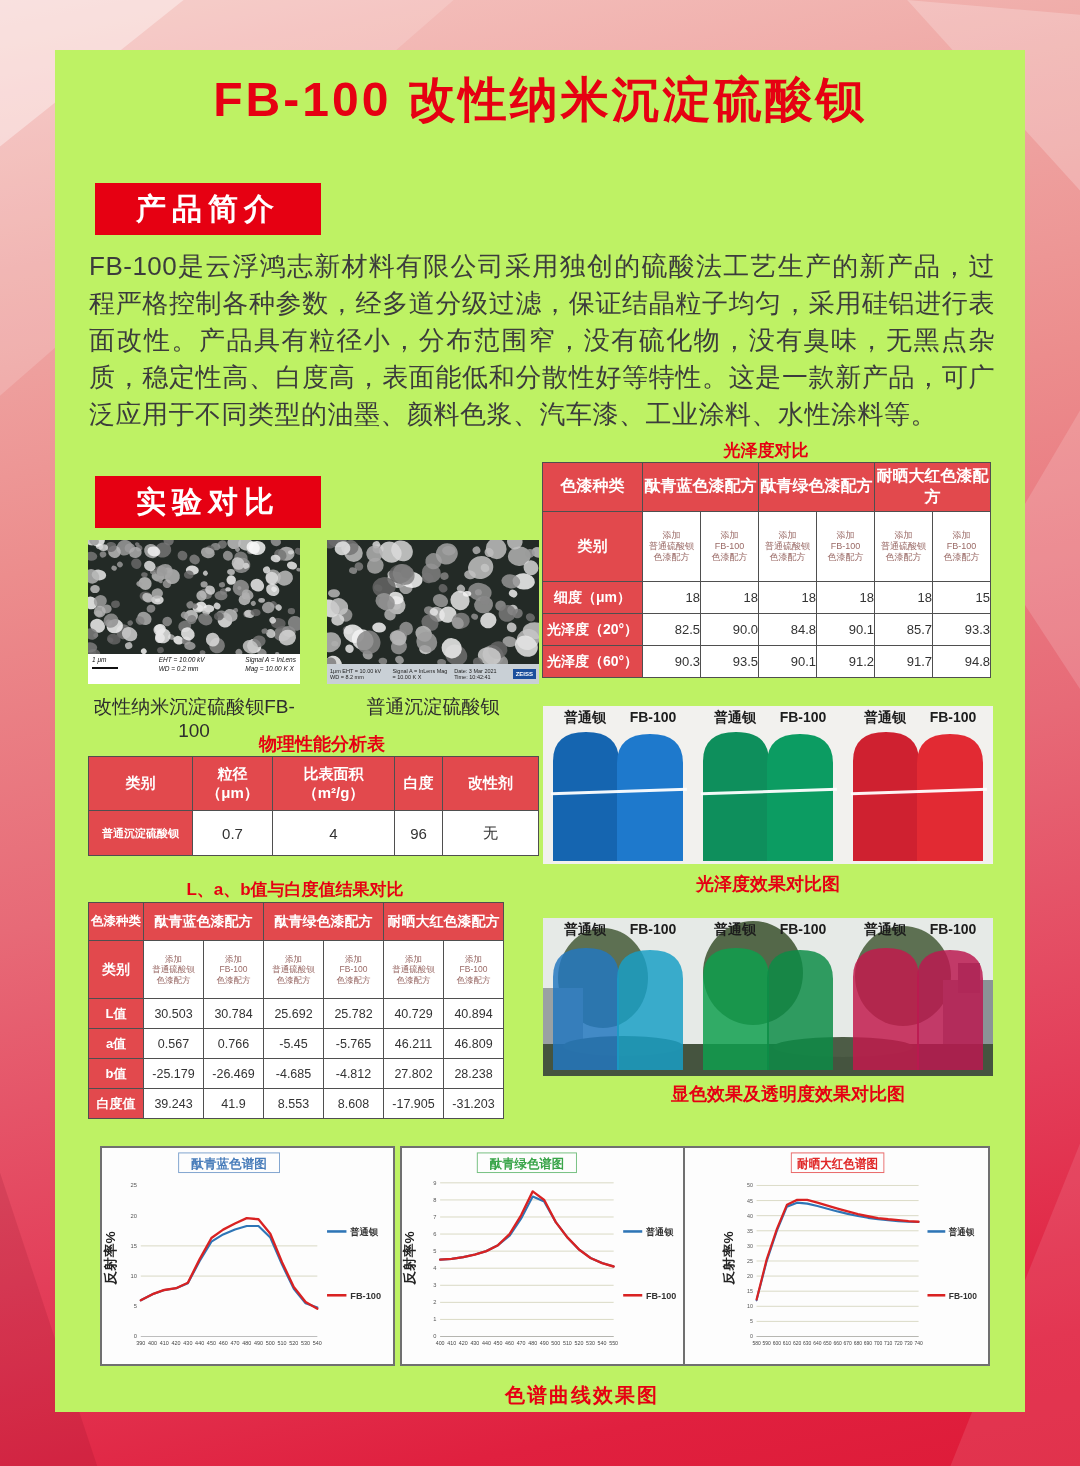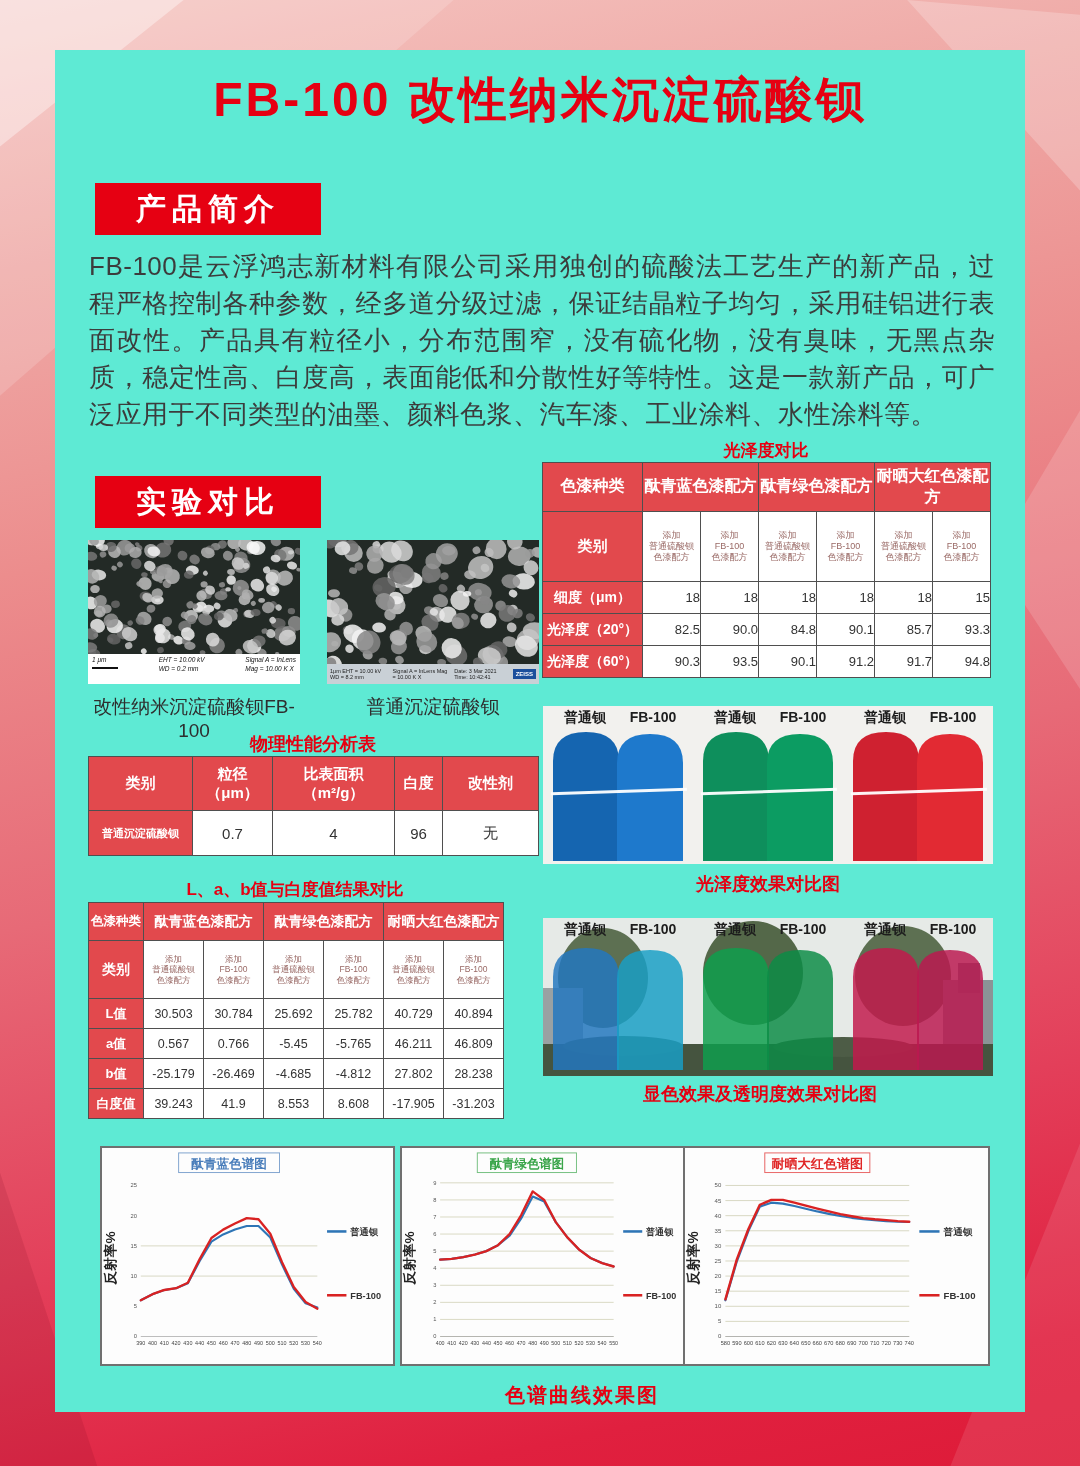--- a/index.html
+++ b/index.html
@@ -7,21 +7,21 @@
        font-family:"Liberation Sans","DejaVu Sans",sans-serif;
        background:linear-gradient(168deg,#f5c6c2 0%,#efa9a6 16%,#ec8d8d 34%,#e76a77 55%,#e33f5a 76%,#e0203f 92%,#de1b38 100%);}
   .facet{position:absolute;left:0;top:0;width:1080px;height:1466px;pointer-events:none;}
   .f1{clip-path:polygon(0 0,17% 0,0 10%);background:rgba(255,255,255,.38);}
   .f2{clip-path:polygon(0 0,42% 0,0 27%);background:rgba(255,255,255,.16);}
   .f3{clip-path:polygon(100% 1%,84% 0,100% 13%);background:rgba(255,255,255,.22);}
   .f4{clip-path:polygon(100% 28%,92% 38%,100% 47%);background:rgba(255,255,255,.15);}
   .f5{clip-path:polygon(0 100%,0 80%,9% 100%);background:rgba(110,0,25,.12);}
   .f6{clip-path:polygon(100% 100%,100% 78%,88% 100%);background:rgba(255,255,255,.10);}
 
-  .page{position:absolute;left:55px;top:50px;width:970px;height:1362px;background:#5eead4;}
+  .page{position:absolute;left:55px;top:50px;width:970px;height:1362px;background:#bef264;}
   .abs{position:absolute;}
   .ctr{text-align:center;}
 
   .main-title{left:0;top:18px;width:970px;text-align:center;color:#e60012;
               font-size:48px;font-weight:bold;letter-spacing:3px;}
   .sec-box{width:226px;height:52px;background:#e60012;color:#fff;font-size:30px;font-weight:bold;
            display:flex;align-items:center;justify-content:center;letter-spacing:6px;}
   .intro{left:34px;top:198px;width:906px;font-size:26px;line-height:37px;color:#3c3c3c;
          text-align:justify;letter-spacing:.5px;}
 
@@ -456,21 +456,21 @@
     <div class="sem-meta-right">
       <span>1μm  EHT = 10.00 kV  WD = 8.2 mm</span>
       <span>Signal A = InLens  Mag = 10.00 K X</span>
       <span>Date: 3 Mar 2021  Time: 10:42:41</span>
       <span class="zeiss">ZEISS</span>
     </div>
   </div>
   <div class="abs sem-cap" style="left:33px;top:644px;width:212px;">改性纳米沉淀硫酸钡FB-100</div>
   <div class="abs sem-cap" style="left:272px;top:644px;width:212px;">普通沉淀硫酸钡</div>
 
-  <div class="abs tbl-title ctr" style="left:33px;top:682px;width:450px;font-size:18px;">物理性能分析表</div>
+  <div class="abs tbl-title ctr" style="left:42px;top:682px;width:450px;font-size:18px;">物理性能分析表</div>
   <div class="abs" id="phys-table" style="left:33px;top:706px;width:450px;height:100px;">
       <table class="cmp">
         <colgroup>
           <col style="width:104px">
           <col style="width:80px">
           <col style="width:122px">
           <col style="width:48px">
           <col style="width:96px">
         </colgroup>
         <tbody>
@@ -601,21 +601,21 @@
         <path d="M160,152 V59 Q160,30 193,30 Q226,30 226,59 V152 Z" fill="#0e9e4e" fill-opacity="0.84"></path>
         <path d="M224,152 V61 Q224,32 257,32 Q290,32 290,61 V152 Z" fill="#0c8c46" fill-opacity="0.84"></path>
         <text x="192" y="16" font-size="14" font-weight="bold" fill="#1d1d1d" text-anchor="middle" font-family="Liberation Sans,sans-serif">普通钡</text>
         <text x="260" y="16" font-size="14" font-weight="bold" fill="#1d1d1d" text-anchor="middle" font-family="Liberation Sans,sans-serif">FB-100</text>
         <path d="M310,152 V59 Q310,30 343,30 Q376,30 376,59 V152 Z" fill="#c2194c" fill-opacity="0.84"></path>
         <path d="M374,152 V61 Q374,32 407,32 Q440,32 440,61 V152 Z" fill="#bb1850" fill-opacity="0.84"></path>
         <text x="342" y="16" font-size="14" font-weight="bold" fill="#1d1d1d" text-anchor="middle" font-family="Liberation Sans,sans-serif">普通钡</text>
         <text x="410" y="16" font-size="14" font-weight="bold" fill="#1d1d1d" text-anchor="middle" font-family="Liberation Sans,sans-serif">FB-100</text>
       </svg>
   </div>
-  <div class="abs fig-cap" style="left:480px;top:1032px;width:450px;">显色效果及透明度效果对比图</div>
+  <div class="abs fig-cap" style="left:508px;top:1032px;width:450px;">显色效果及透明度效果对比图</div>
 
   <div class="chart-panel" style="left:45px;top:1096px;width:295px;">
     <svg id="chart0" viewBox="0 0 300 220" preserveAspectRatio="none">
         <rect x="79" y="5" width="104" height="20" fill="none" stroke="#4a7ebb" stroke-width="1" opacity="0.7"></rect>
         <text x="131" y="20" font-size="13" font-weight="bold" fill="#4a7ebb" text-anchor="middle" font-family="Liberation Sans,sans-serif">酞青蓝色谱图</text>
         <text x="13" y="112" font-size="14" font-weight="bold" fill="#222" text-anchor="middle" transform="rotate(-90 13 112)" font-family="Liberation Sans,sans-serif">反射率%</text>
         <line x1="40" y1="130.46153846153845" x2="222" y2="130.46153846153845" stroke="#cfcfb4" stroke-width="0.8"></line>
         <line x1="40" y1="99.69230769230771" x2="222" y2="99.69230769230771" stroke="#cfcfb4" stroke-width="0.8"></line>
         <text x="36" y="194" font-size="6" fill="#555" text-anchor="end" font-family="Liberation Sans,sans-serif">0</text>
         <text x="36" y="163.23076923076923" font-size="6" fill="#555" text-anchor="end" font-family="Liberation Sans,sans-serif">5</text>
@@ -691,21 +691,21 @@
         <text x="209.86666666666667" y="201" font-size="5.6" fill="#444" text-anchor="middle" font-family="Liberation Sans,sans-serif">540</text>
         <text x="222" y="201" font-size="5.6" fill="#444" text-anchor="middle" font-family="Liberation Sans,sans-serif">550</text>
         <polyline points="40.0,113.7 52.1,112.9 64.3,111.1 76.4,108.5 88.5,105.0 100.7,99.0 112.8,89.4 124.9,72.0 137.1,49.4 149.2,54.6 161.3,75.5 173.5,91.1 185.6,103.3 197.7,112.0 209.9,117.2 222.0,120.7" fill="none" stroke="#2e75b6" stroke-width="2.2" stroke-linejoin="round" stroke-linecap="round"></polyline>
         <polyline points="40.0,113.7 52.1,112.9 64.3,111.1 76.4,108.5 88.5,105.0 100.7,99.0 112.8,87.7 124.9,68.5 137.1,44.2 149.2,52.9 161.3,75.5 173.5,91.1 185.6,103.3 197.7,112.0 209.9,117.2 222.0,120.7" fill="none" stroke="#d92222" stroke-width="2.4" stroke-linejoin="round" stroke-linecap="round"></polyline>
         <line x1="232" y1="85" x2="252" y2="85" stroke="#2e75b6" stroke-width="2.6"></line>
         <text x="256" y="88.5" font-size="9.5" font-weight="bold" fill="#333" font-family="Liberation Sans,sans-serif">普通钡</text>
         <line x1="232" y1="150" x2="252" y2="150" stroke="#d92222" stroke-width="2.6"></line>
         <text x="256" y="153.5" font-size="9.5" font-weight="bold" fill="#333" font-family="Liberation Sans,sans-serif">FB-100</text>
       </svg>
   </div>
-  <div class="chart-panel" style="left:628px;top:1096px;width:307px;">
+  <div class="chart-panel" style="left:628px;top:1096px;width:307px;padding-left:36px;">
     <svg id="chart2" viewBox="0 0 300 220" preserveAspectRatio="none">
         <rect x="79" y="5" width="104" height="20" fill="none" stroke="#e02727" stroke-width="1" opacity="0.7"></rect>
         <text x="131" y="20" font-size="13" font-weight="bold" fill="#e02727" text-anchor="middle" font-family="Liberation Sans,sans-serif">耐晒大红色谱图</text>
         <text x="13" y="112" font-size="14" font-weight="bold" fill="#222" text-anchor="middle" transform="rotate(-90 13 112)" font-family="Liberation Sans,sans-serif">反射率%</text>
         <line x1="40" y1="192" x2="222" y2="192" stroke="#cfcfb4" stroke-width="0.8"></line>
         <line x1="40" y1="176.6153846153846" x2="222" y2="176.6153846153846" stroke="#cfcfb4" stroke-width="0.8"></line>
         <line x1="40" y1="161.23076923076923" x2="222" y2="161.23076923076923" stroke="#cfcfb4" stroke-width="0.8"></line>
         <line x1="40" y1="145.84615384615387" x2="222" y2="145.84615384615387" stroke="#cfcfb4" stroke-width="0.8"></line>
         <line x1="40" y1="130.46153846153845" x2="222" y2="130.46153846153845" stroke="#cfcfb4" stroke-width="0.8"></line>
         <line x1="40" y1="115.07692307692308" x2="222" y2="115.07692307692308" stroke="#cfcfb4" stroke-width="0.8"></line>

